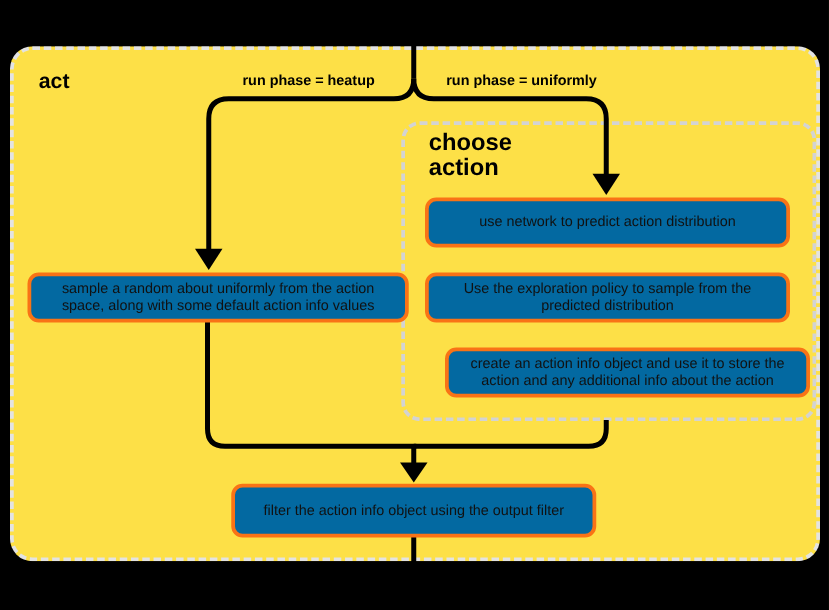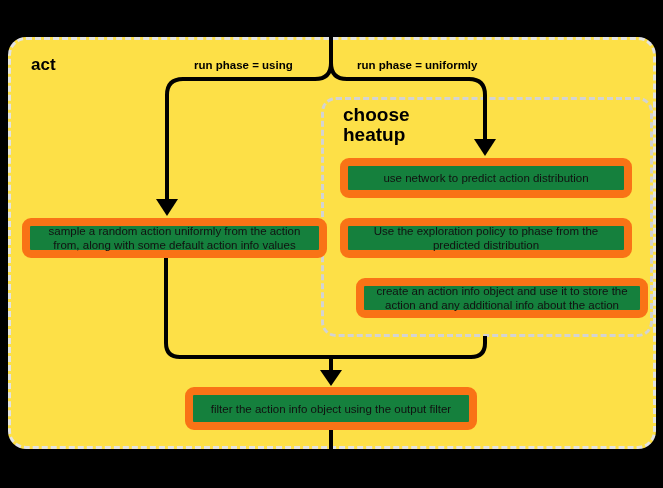--- a/index.html
+++ b/index.html
@@ -51,22 +51,22 @@
   .edge-label {
     position: absolute;
     font-size: 11.5px;
     font-weight: bold;
     color: #000;
     white-space: nowrap;
   }
   .node {
     position: absolute;
     box-sizing: border-box;
-    background: #15803d;
-    border: 8px solid #f97316;
+    background: #0369a1;
+    border: 3px solid #f97316;
     border-radius: 9px;
     display: flex;
     align-items: center;
     justify-content: center;
     text-align: center;
     font-size: 11.5px;
     line-height: 14px;
     color: #111;
     padding: 2px 12px;
   }
@@ -81,38 +81,38 @@
 </head>
 <body>
 
 <div class="stage">
 
   <div class="outer-container">
     <div class="act-title">act</div>
   </div>
 
   <div class="group-container">
-    <div class="group-title">choose heatup</div>
+    <div class="group-title">choose action</div>
   </div>
 
   <svg class="flow" width="663" height="488">
     <path d="M331,28 V63"></path>
     <path d="M331,63 Q331,79 315,79 H183 Q167,79 167,95 V200"></path>
     <polygon points="156,199 178,199 167,216"></polygon>
     <path d="M331,63 Q331,79 347,79 H469 Q485,79 485,95 V140"></path>
     <polygon points="474,139 496,139 485,156"></polygon>
     <path d="M166,257 V343 Q166,357 180,357 H333"></path>
     <path d="M485,336 V343 Q485,357 471,357 H331"></path>
     <path d="M331,357 V371"></path>
     <polygon points="320,370 342,370 331,386"></polygon>
     <path d="M331,429 V452"></path>
   </svg>
 
-  <div class="edge-label label-heatup">run phase = using</div>
+  <div class="edge-label label-heatup">run phase = heatup</div>
   <div class="edge-label label-training">run phase = uniformly</div>
 
-  <div class="node node-heatup">sample a random action uniformly from the action from, along with some default action info values</div>
+  <div class="node node-heatup">sample a random about uniformly from the action space, along with some default action info values</div>
   <div class="node node-step0">use network to predict action distribution</div>
-  <div class="node node-step1">Use the exploration policy to phase from the predicted distribution</div>
+  <div class="node node-step1">Use the exploration policy to sample from the predicted distribution</div>
   <div class="node node-step2">create an action info object and use it to store the action and any additional info about the action</div>
   <div class="node node-filter">filter the action info object using the output filter</div>
 
 </div>
 
 </body></html>

